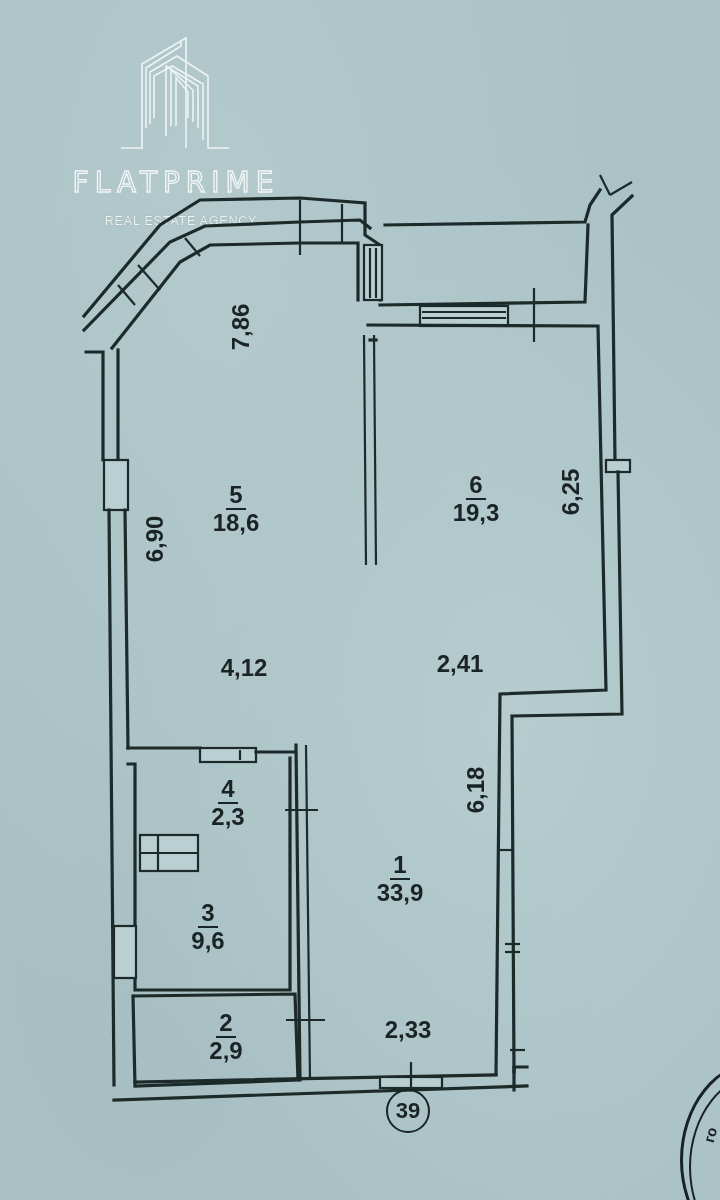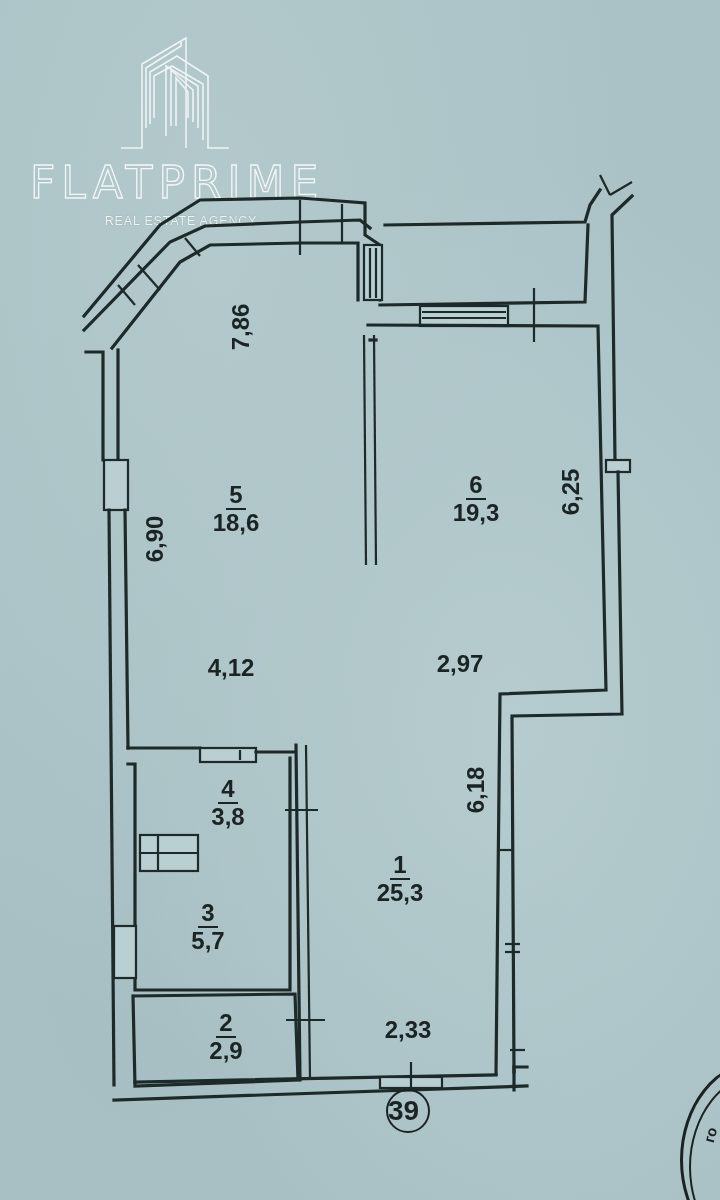--- a/index.html
+++ b/index.html
@@ -27,34 +27,34 @@
     text-align: center; white-space: nowrap;
   }
   .room-label { font-size: 24px; line-height: 26px; }
   .room-num { display: block; border-bottom: 2px solid #1b2424; margin: 0 auto; padding: 0 2px; width: max-content; min-width: 16px; }
   .room-area { display: block; }
   .dim { font-size: 24px; }
   .dim-v { transform: rotate(-90deg); transform-origin: center center; }
   .logo { position: absolute; left: 0; top: 0; width: 360px; height: 240px; }
   .logo-text {
     position: absolute; left: 30px; top: 163px; width: 292px;
-    font-size: 44px; letter-spacing: 6px; color: transparent;
+    font-size: 28px; letter-spacing: 6px; color: transparent;
     -webkit-text-stroke: 1.3px #f2f6f6; font-weight: normal;
     font-family: "DejaVu Sans", "Liberation Sans", sans-serif;
     text-align: center; line-height: 40px;
   }
   .logo-sub {
     position: absolute; left: 86px; top: 214px; width: 190px;
     font-size: 12.5px; color: #eef4f4; letter-spacing: 0.8px; text-align: center;
     font-family: "Liberation Sans", sans-serif; text-shadow: 0 0 1px #7a8e90;
   }
   .axis-marker {
     position: absolute; left: 386px; top: 1089px; width: 44px; height: 44px;
     border: 2.5px solid #1b2424; border-radius: 50%; box-sizing: border-box;
-    font-size: 28px; line-height: 40px; color: #1b2424; font-weight: bold;
+    font-size: 22px; line-height: 40px; text-align: center; color: #1b2424; font-weight: bold;
   }
   .stamp {
     position: absolute; left: 680px; top: 1060px; width: 160px; height: 200px;
     border: 3px solid #1a2323; border-radius: 50%; box-sizing: border-box;
   }
   .stamp-inner {
     position: absolute; left: 689px; top: 1072px; width: 150px; height: 190px;
     border: 2px solid #1a2323; border-radius: 50%; box-sizing: border-box;
   }
   .stamp-text {
@@ -152,40 +152,40 @@
   <div class="label room-label" style="left:206px; top:482px; width:60px;">
     <span class="room-num">5</span>
     <span class="room-area">18,6</span>
   </div>
   <div class="label room-label" style="left:446px; top:472px; width:60px;">
     <span class="room-num">6</span>
     <span class="room-area">19,3</span>
   </div>
   <div class="label room-label" style="left:198px; top:776px; width:60px;">
     <span class="room-num">4</span>
-    <span class="room-area">3,8</span>
+    <span class="room-area">2,3</span>
   </div>
   <div class="label room-label" style="left:178px; top:900px; width:60px;">
     <span class="room-num">3</span>
-    <span class="room-area">5,7</span>
+    <span class="room-area">9,6</span>
   </div>
   <div class="label room-label" style="left:370px; top:852px; width:60px;">
     <span class="room-num">1</span>
-    <span class="room-area">25,3</span>
+    <span class="room-area">33,9</span>
   </div>
   <div class="label room-label" style="left:196px; top:1010px; width:60px;">
     <span class="room-num">2</span>
     <span class="room-area">2,9</span>
   </div>
 
   <div class="label dim dim-v" style="left:206px; top:313px; width:70px;">7,86</div>
   <div class="label dim dim-v" style="left:120px; top:525px; width:70px;">6,90</div>
-  <div class="label dim" style="left:191px; top:654px; width:80px;">4,12</div>
+  <div class="label dim" style="left:204px; top:654px; width:80px;">4,12</div>
   <div class="label dim dim-v" style="left:536px; top:478px; width:70px;">6,25</div>
-  <div class="label dim" style="left:420px; top:650px; width:80px;">2,97</div>
+  <div class="label dim" style="left:420px; top:650px; width:80px;">2,41</div>
   <div class="label dim dim-v" style="left:441px; top:776px; width:70px;">6,18</div>
   <div class="label dim" style="left:368px; top:1016px; width:80px;">2,33</div>
 
   <div class="axis-marker">39</div>
 
   <div class="stamp"></div>
   <div class="stamp-inner"></div>
   <div class="stamp-text">го гос</div>
 </div>
 

